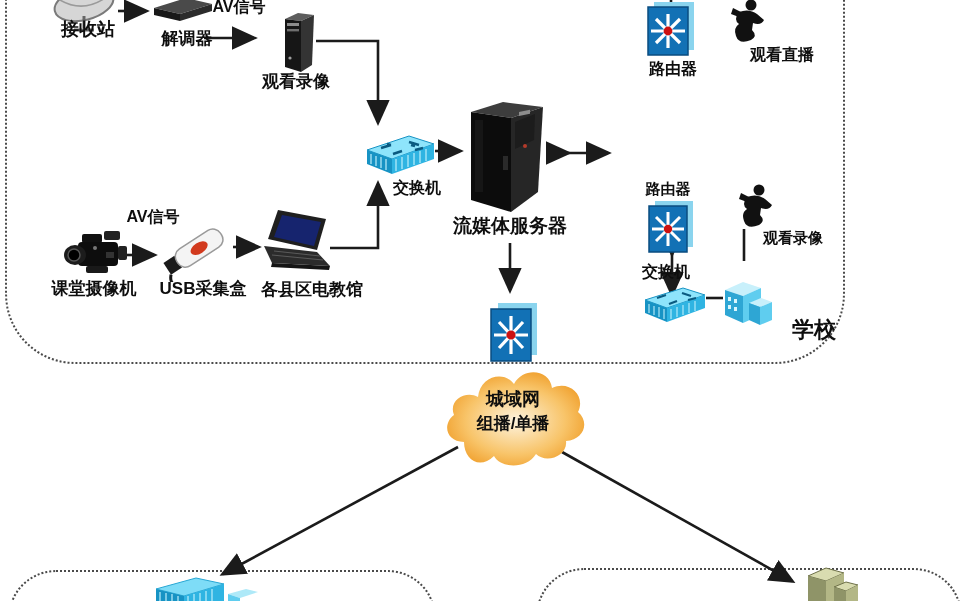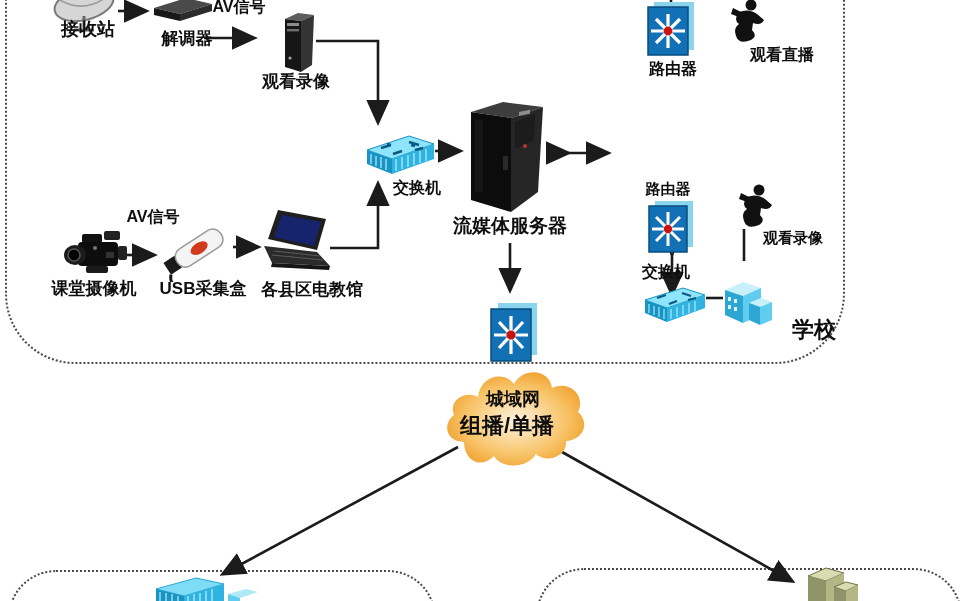--- a/index.html
+++ b/index.html
@@ -151,21 +151,21 @@
       <defs>
         <radialGradient id="cg2" cx="50%" cy="52%" r="66%">
           <stop offset="0%" stop-color="#fdf3de"></stop>
             <stop offset="55%" stop-color="#f8c469"></stop>
             <stop offset="100%" stop-color="#ec8c0c"></stop>
         </radialGradient>
       </defs>
       <path d="M24,80 C6,80 2,62 14,53 C8,38 26,28 38,35 C40,14 64,8 74,22 C84,4 110,8 112,26 C130,18 146,34 138,50 C150,60 144,78 126,79 C128,94 106,102 96,92 C86,108 60,106 54,94 C40,108 24,98 24,80 Z" fill="url(#cg2)"></path>
     </svg>
     <div class="lbl" style="left:28px;top:27px;width:90px;font-size:18px;">城域网</div>
-    <div class="lbl" style="left:12px;top:52px;width:110px;font-size:22px;">组播/单播</div>
+    <div class="lbl" style="left:18px;top:52px;width:110px;font-size:17px;">组播/单播</div>
   </div>
 
   <div class="icon" style="left:647px;top:201px;">
     <svg width="48" height="54" viewBox="0 0 48 54">
       <rect x="8" y="0" width="38" height="46" fill="#8ad4ee"></rect>
       <rect x="2" y="5" width="38" height="46" fill="#1271b5" stroke="#0a4c80" stroke-width="1.5"></rect>
       <g stroke="#ffffff" stroke-width="3">
         <line x1="21" y1="11" x2="21" y2="45"></line>
           <line x1="5" y1="28" x2="37" y2="28"></line>
         <line x1="9" y1="16" x2="33" y2="40"></line>

